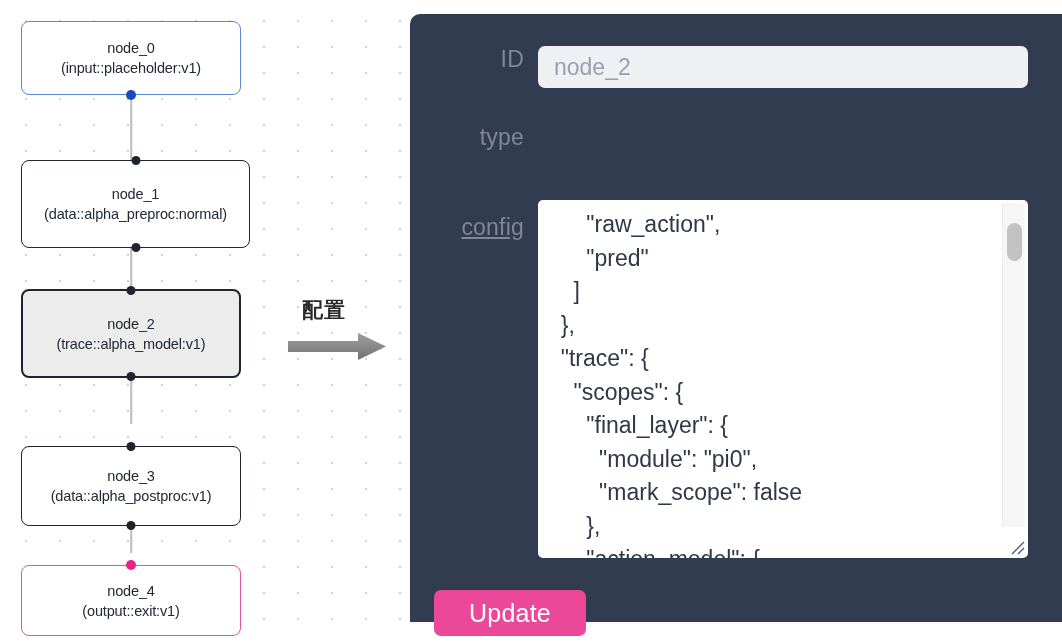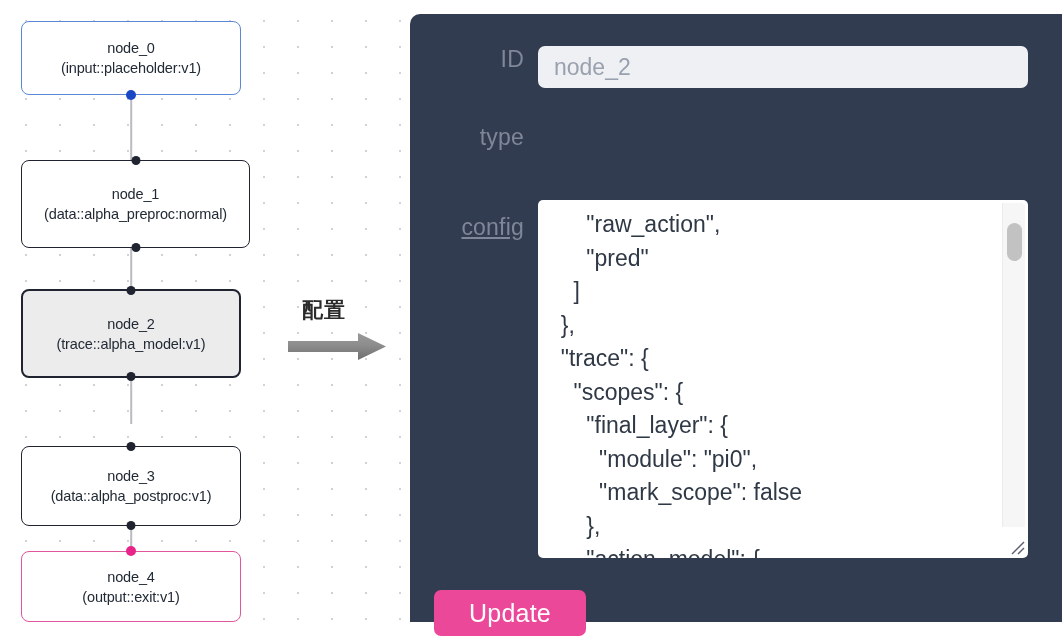--- a/index.html
+++ b/index.html
@@ -236,21 +236,21 @@
       <span class="handle bottom"></span>
     </div>
 
     <div class="node" style="left:21px;top:422px;width:220px;height:80px;margin-top:24px;">
       <span class="nlabel">node_3</span>
       <span class="nlabel">(data::alpha_postproc:v1)</span>
       <span class="handle top"></span>
       <span class="handle bottom"></span>
     </div>
 
-    <div class="node node-output" style="left:21px;top:551px;width:220px;height:71px;">
+    <div class="node node-output" style="left:21px;top:565px;width:220px;height:71px;">
       <span class="nlabel">node_4</span>
       <span class="nlabel">(output::exit:v1)</span>
       <span class="handle pink"></span>
     </div>
   </div>
 
   <div id="arrow-group">
     <div id="arrow-label">配置</div>
     <svg id="arrow-shape" width="100" height="30" viewBox="0 0 100 30">
       <defs>

